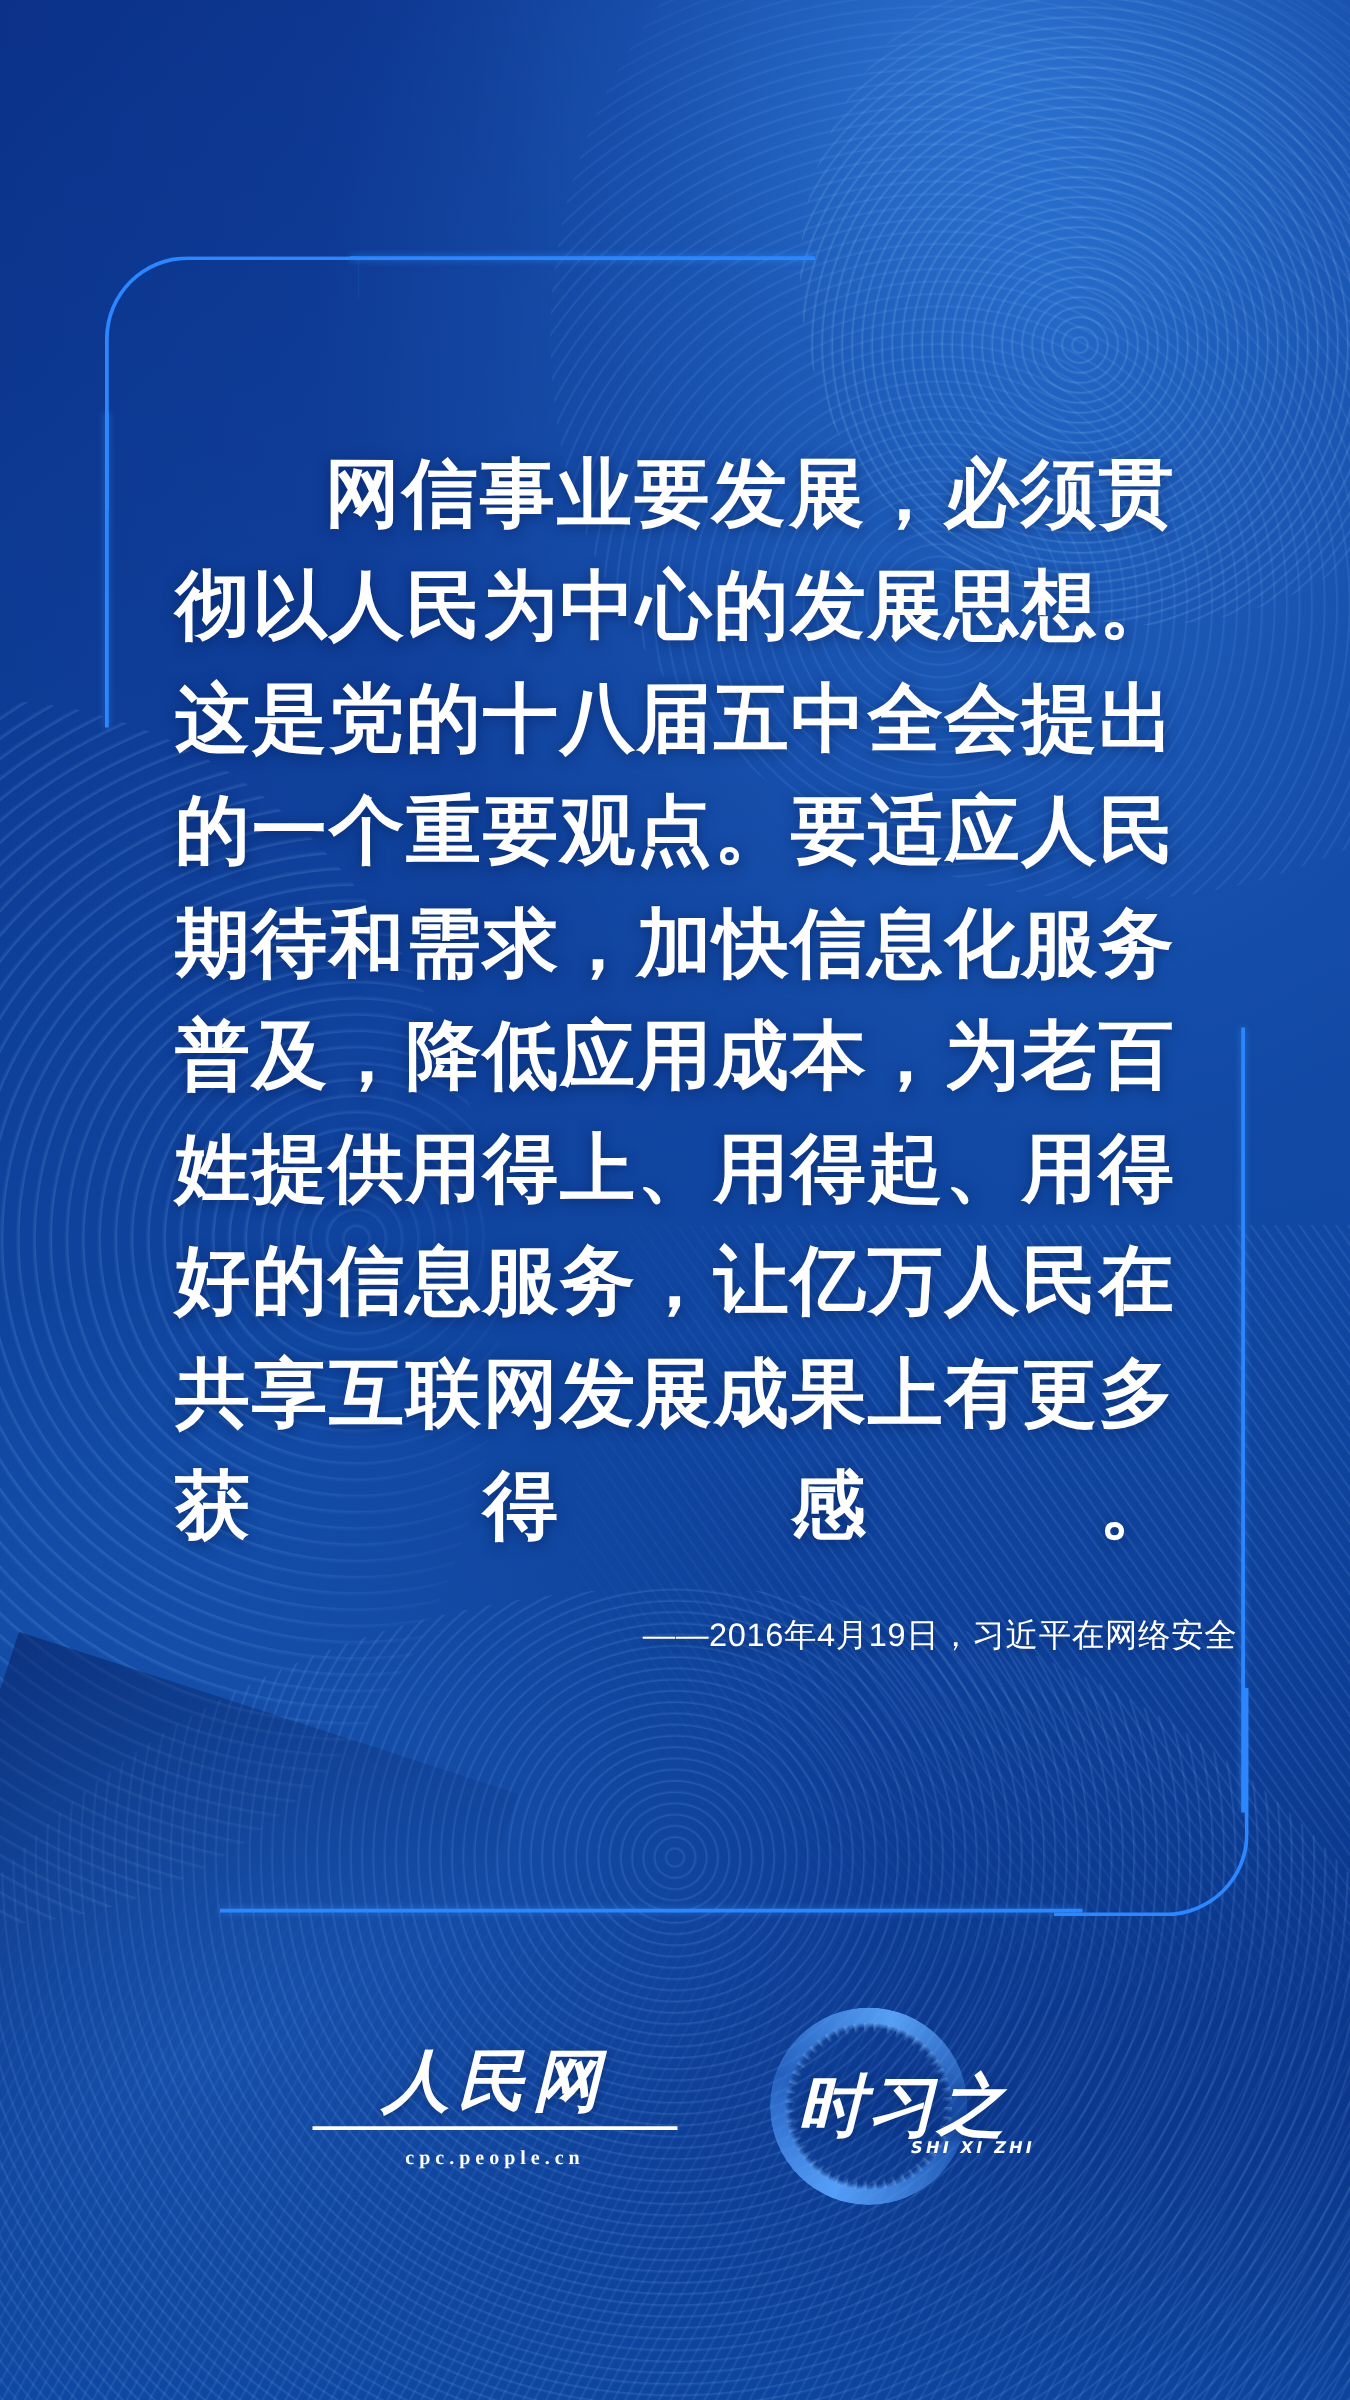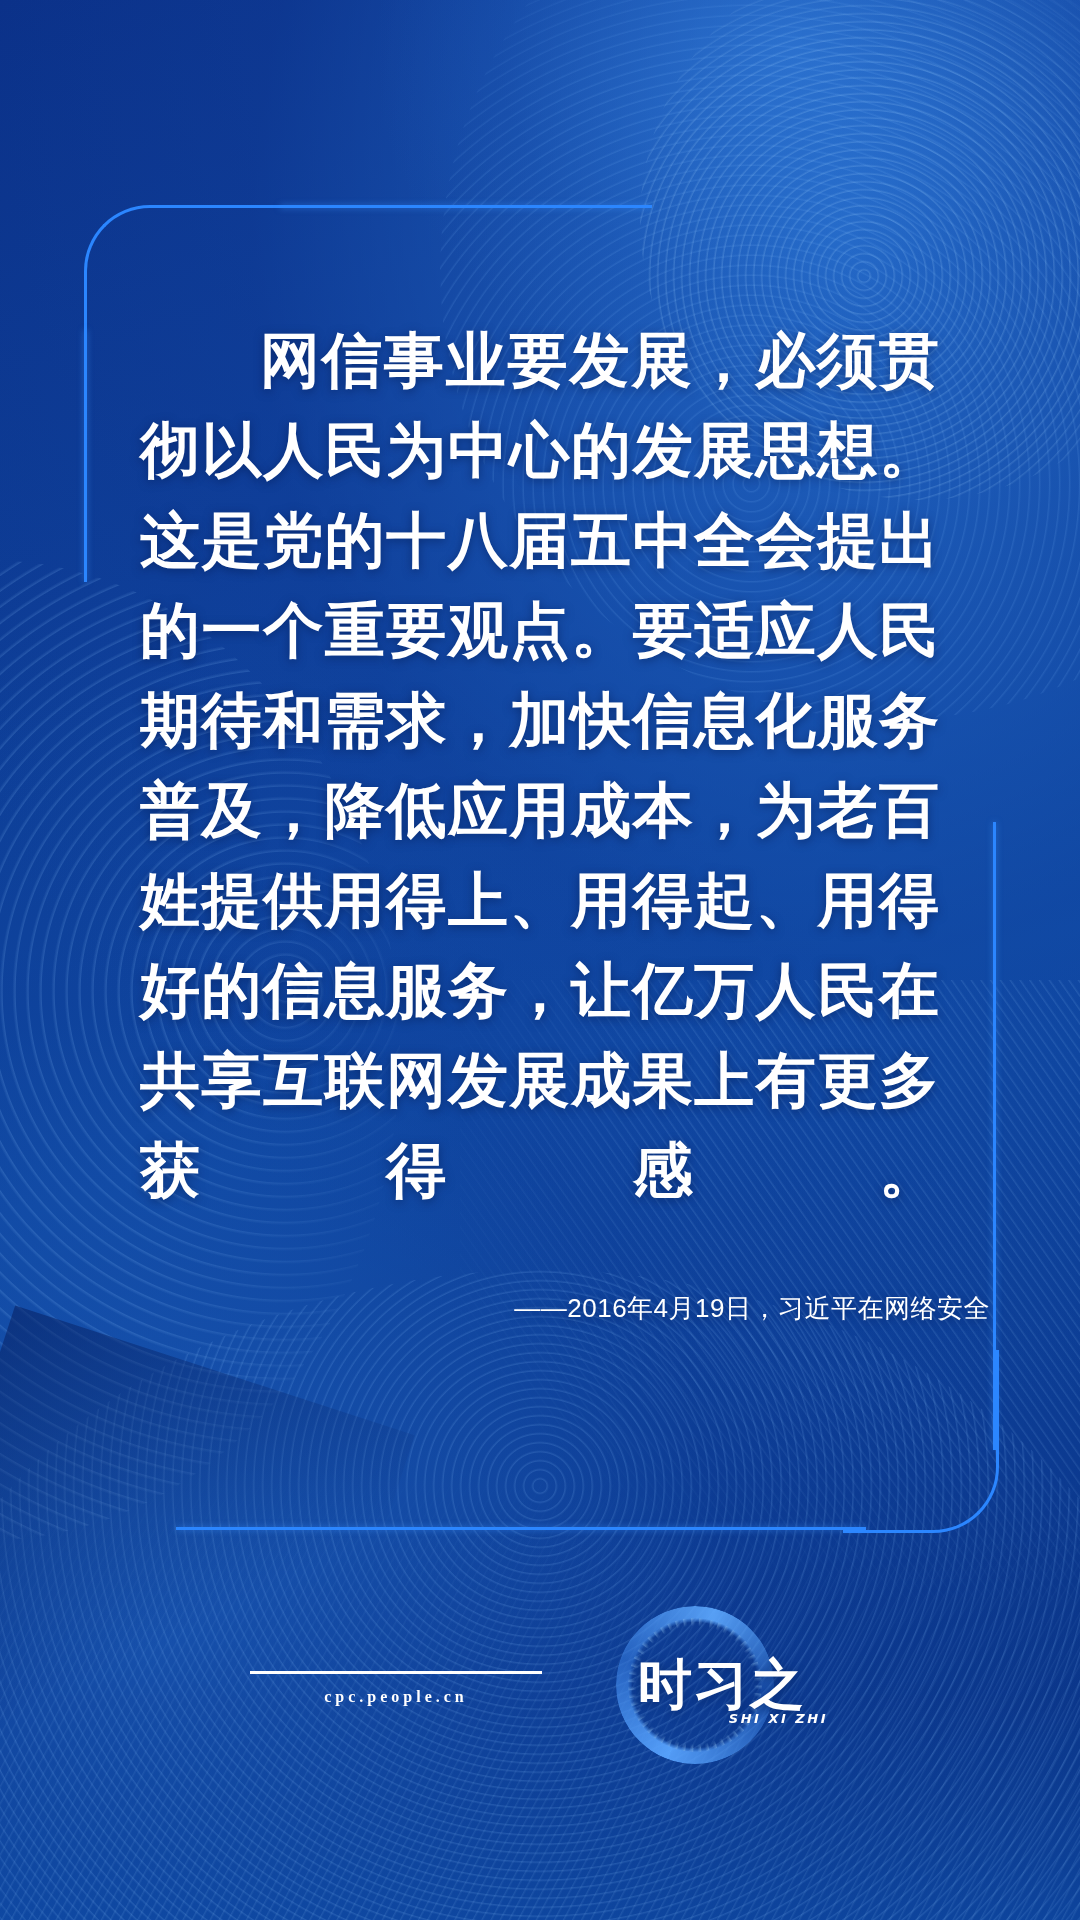--- a/index.html
+++ b/index.html
@@ -97,22 +97,22 @@
   #f-rightline{left:993px;top:822px;width:3px;height:628px;}
   #f-corner-br{
     left:843px;top:1350px;width:153px;height:180px;
     background:none;border-right:3px solid #2b86ff;border-bottom:3px solid #2b86ff;
     border-bottom-right-radius:66px;box-shadow:none;
   }
   #f-bottomline{left:176px;top:1527px;width:690px;height:3px;}
 
   
   #quote{
-    position:absolute;left:140px;top:320px;width:800px;
-    font-family:Liberation Mono, monospace;
+    position:absolute;left:140px;top:350px;width:800px;
+    font-family:Liberation Serif, serif;
     font-weight:700;
     color:#ffffff;
     font-size:60px;
     line-height:90px;
     letter-spacing:1px;
     text-align:justify;
     text-justify:inter-character;
     text-indent:120px;
     text-shadow:0 2px 10px rgba(3,25,80,.55);
   }
@@ -171,20 +171,21 @@
     background:repeating-conic-gradient(from 10deg,
        rgba(150,205,255,.0) 0deg, rgba(150,205,255,.0) 3deg,
        rgba(165,215,255,.30) 4deg, rgba(165,215,255,0) 7deg);
     -webkit-mask-image:radial-gradient(circle, transparent 62%, #000 66%, #000 98%, transparent 100%);
             mask-image:radial-gradient(circle, transparent 62%, #000 66%, #000 98%, transparent 100%);
   }
   .shi-text{
     position:relative;z-index:3;
     font-family:"DejaVu Sans","Liberation Sans",sans-serif;
     font-weight:700;font-size:54px;color:#fff;letter-spacing:2px;
+    font-style:italic;
     text-shadow:0 2px 10px rgba(5,35,95,.6);
     margin-left:16px;
     text-align:right;
   }
   .shi-py{
     position:absolute;z-index:4;right:6px;bottom:44px;
     font-family:"DejaVu Sans","Liberation Sans",sans-serif;
     font-weight:700;font-size:13px;color:#fff;letter-spacing:2.5px;
     font-style:italic;
   }
@@ -213,20 +214,21 @@
 
   <div id="quote">网信事业要发展，必须贯彻以人民为中心的发展思想。这是党的十八届五中全会提出的一个重要观点。要适应人民期待和需求，加快信息化服务普及，降低应用成本，为老百姓提供用得上、用得起、用得好的信息服务，让亿万人民在共享互联网发展成果上有更多获得感。</div>
 
   <div id="citation">
     <span class="cite-line">——2016年4月19日，习近平在网络安全</span>
   </div>
 
   <div id="footer">
 
     <div class="logo-people">
+      <div class="lp-mark">人民网</div>
       <div class="lp-rule"></div>
       <div class="lp-url">cpc.people.cn</div>
     </div>
 
     <div class="logo-shi">
       <div class="shi-ring"></div>
       <div class="shi-ring2"></div>
       <div class="shi-text">时习之</div>
       <div class="shi-py">SHI XI ZHI</div>
     </div>

